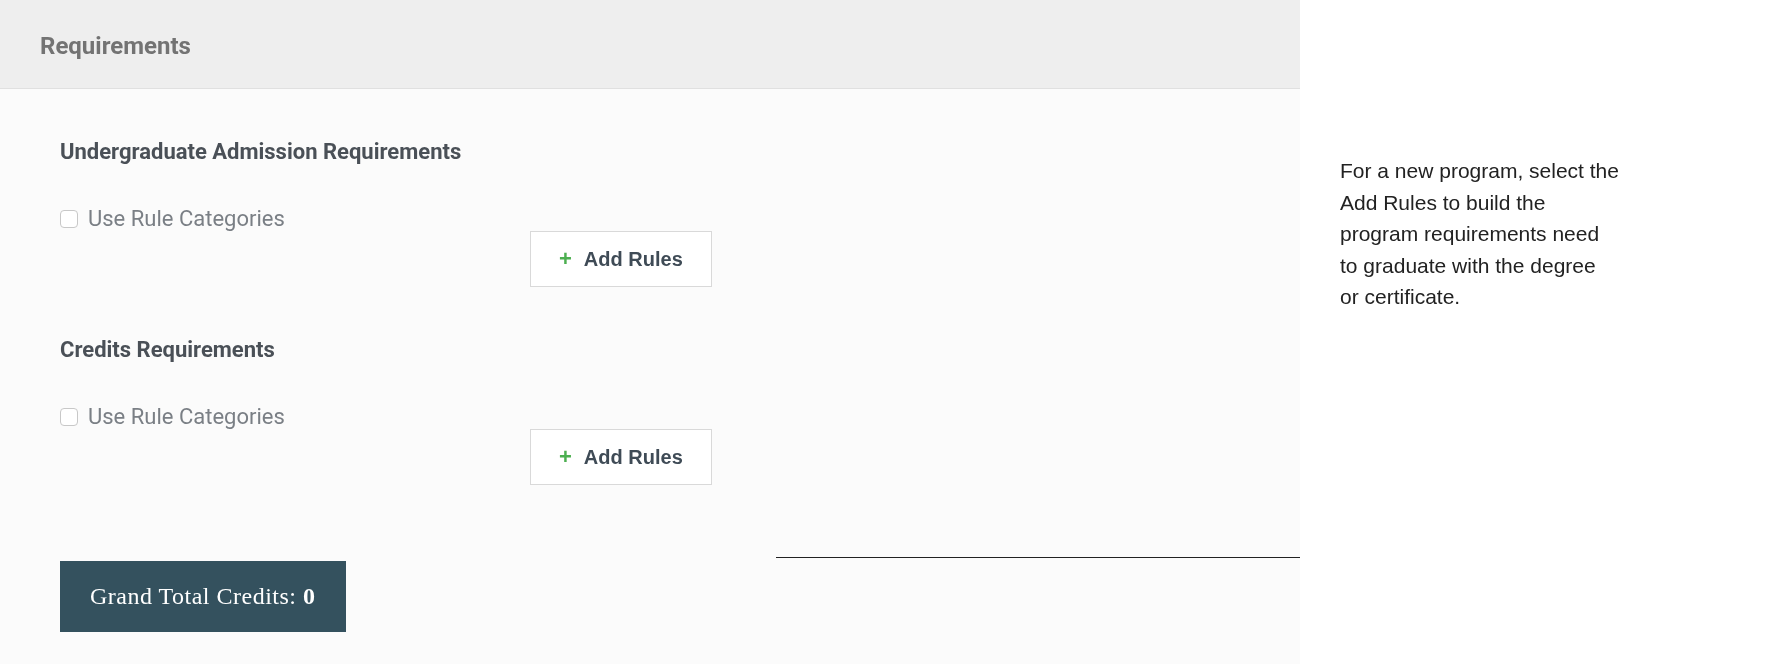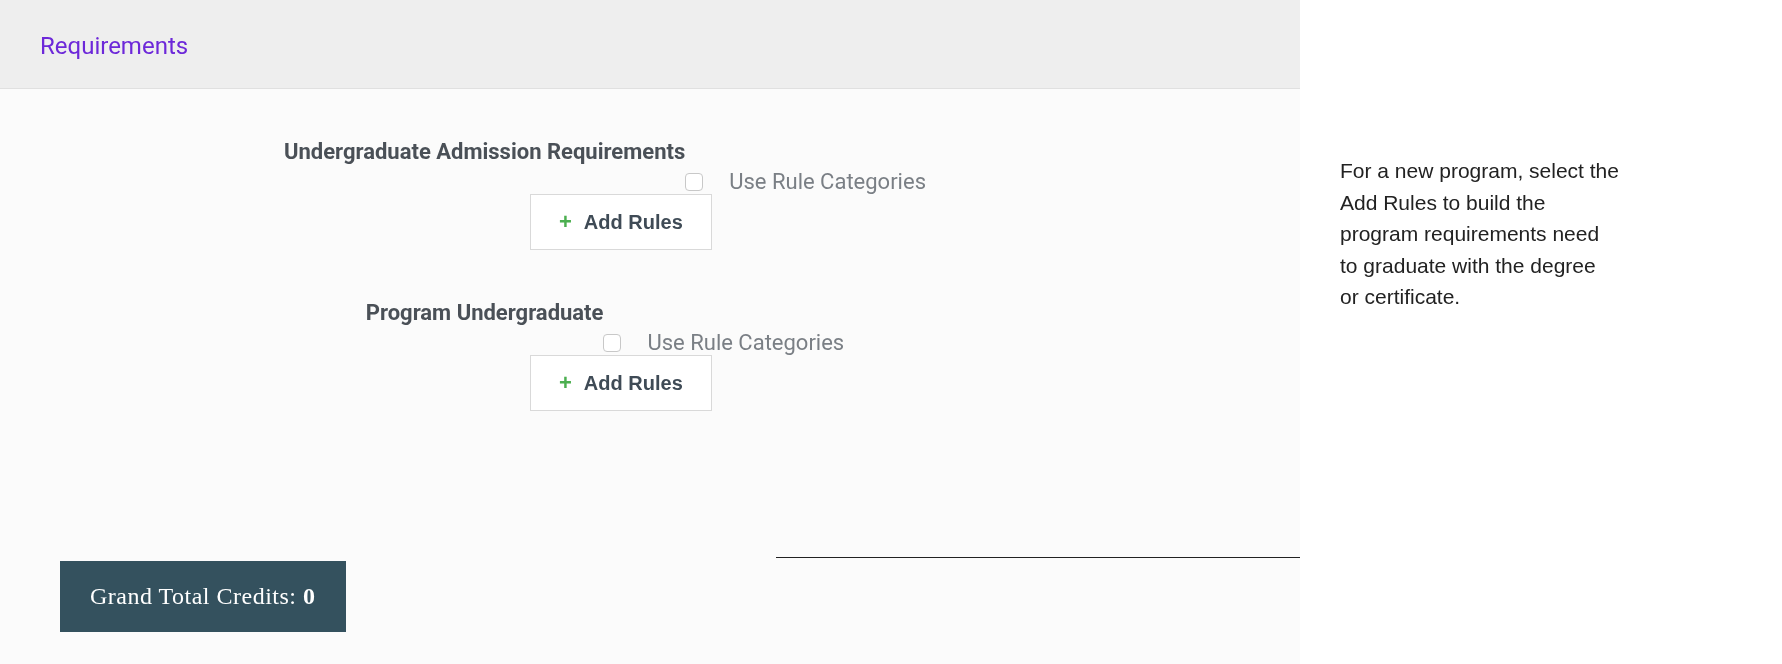--- a/index.html
+++ b/index.html
@@ -20,46 +20,47 @@
       display: flex;
       flex-direction: column;
     }
     .panel-header {
       background: #eeeeee;
       padding: 32px 40px 28px 40px;
       border-bottom: 1px solid #e0e0e0;
     }
     .panel-header-title {
       font-size: 24px;
-      font-weight: 400;
-      color: #6d28d9;
+      font-weight: 700;
+      color: #737373;
     }
     .panel-body {
       padding: 50px 60px 30px 60px;
       position: relative;
       flex: 1;
     }
     .section {
       margin-bottom: 30px;
     }
     .section-header-row {
       display: flex;
-      justify-content: center;
+      justify-content: flex-end;
       align-items: flex-start;
+      flex-direction: column;
     }
     .section-title {
       font-size: 22px;
       font-weight: 700;
       color: #4a5057;
       margin-bottom: 12px;
     }
     .checkbox-wrap {
       display: flex;
       align-items: center;
-      gap: 26px;
+      gap: 10px;
       margin-top: 30px;
       margin-right: 90px;
     }
     .checkbox-box {
       width: 18px;
       height: 18px;
       border: 1px solid #c8c8c8;
       border-radius: 4px;
       background: #ffffff;
       cursor: pointer;
@@ -142,21 +143,21 @@
         </div>
       </div>
       <button class="add-rules-btn">
         <span class="plus-icon">+</span>
         <span>Add Rules</span>
       </button>
     </div>
 
     <div class="section section-2">
       <div class="section-header-row">
-        <div class="section-title">Program Undergraduate</div>
+        <div class="section-title">Credits Requirements</div>
         <div class="checkbox-wrap">
           <div class="checkbox-box"></div>
           <span class="checkbox-label">Use Rule Categories</span>
         </div>
       </div>
       <button class="add-rules-btn">
         <span class="plus-icon">+</span>
         <span>Add Rules</span>
       </button>
     </div>

